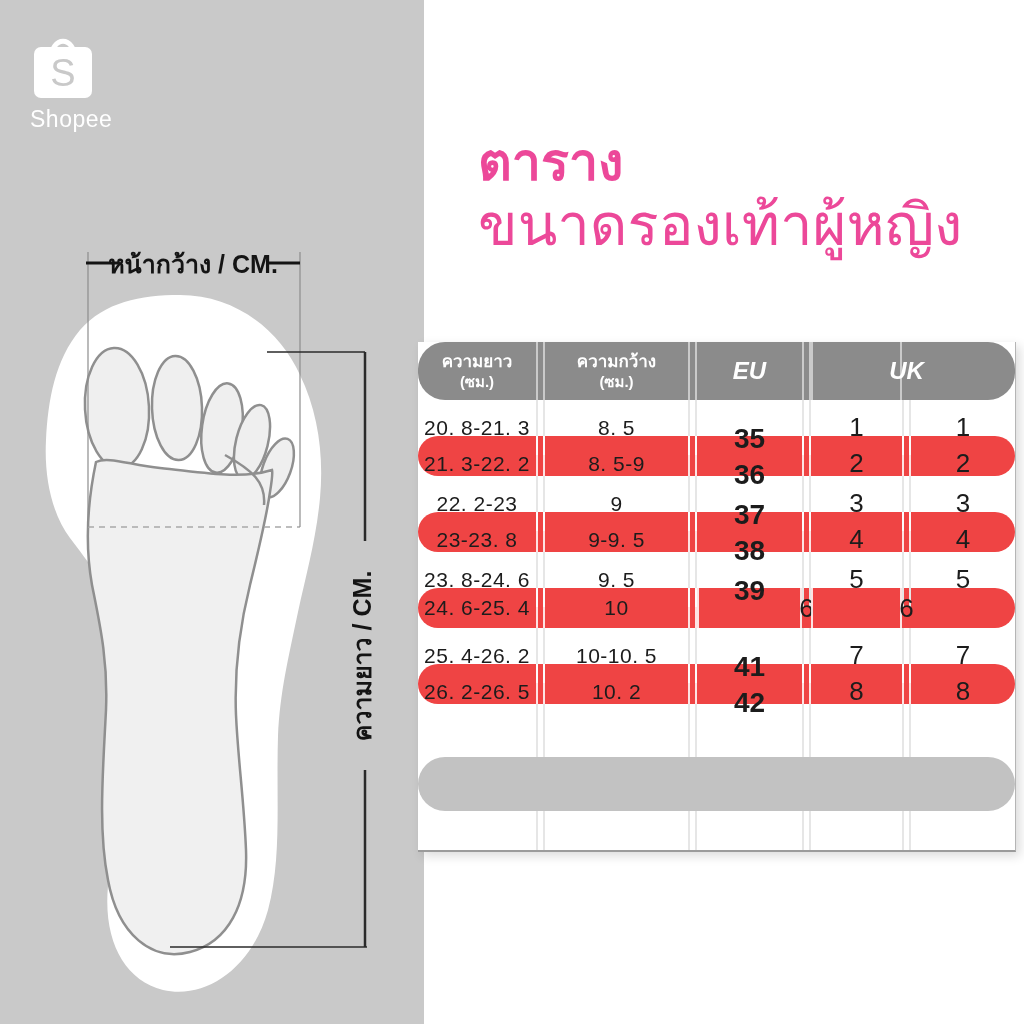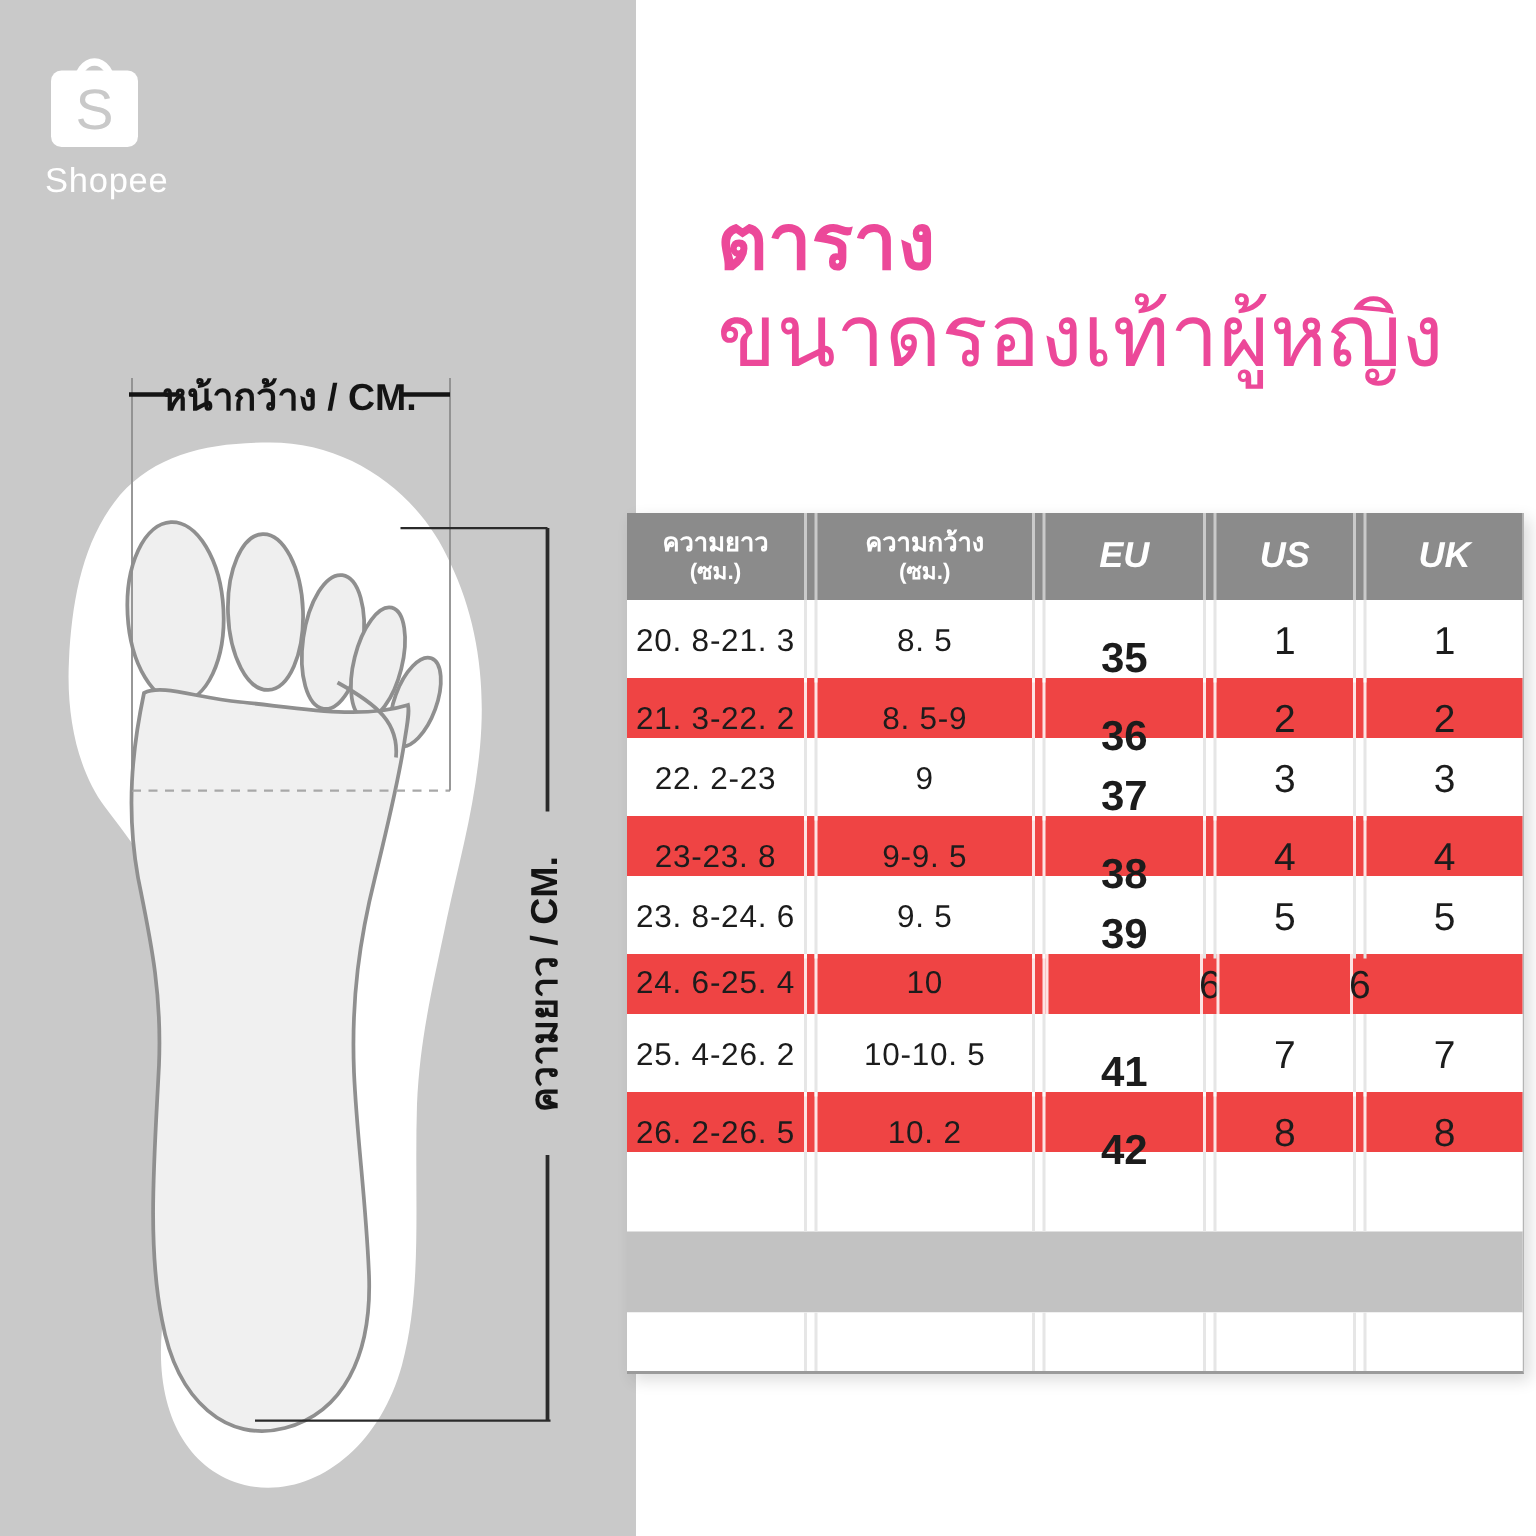--- a/index.html
+++ b/index.html
@@ -24,23 +24,24 @@
   
   .size-table{
     position:absolute;left:418px;top:342px;width:597px;
     border-bottom:2px solid #9b9b9b;border-right:1px solid #b5b5b5;
     box-shadow:4px 4px 10px rgba(0,0,0,.14);
     background:#ffffff;
   }
   .trow{
     display:grid;grid-template-columns:118px 9px 143px 9px 105px 9px 91px 9px 1fr;
     align-items:stretch;
+    border-radius:27px;
   }
   .trow.head{height:58px;background:#8b8b8b;color:#ffffff;}
-  .trow.light{height:52px;background:#ffffff;}
+  .trow.light{height:36px;background:#ffffff;}
   .trow.dark{height:40px;background:#ef4444;}
   .trow.filler-light{height:53px;background:#ffffff;}
   .trow.filler-light.last{height:39px;}
   .trow.filler-dark{height:54px;background:#c2c2c2;display:block;}
   .cell{display:flex;flex-direction:column;align-items:center;justify-content:center;text-align:center;}
   .vdiv{border-left:2px solid transparent;border-right:2px solid transparent;}
   .head .vdiv{border-color:rgba(255,255,255,.55);}
   .light .vdiv,.filler-light .vdiv{border-color:#e6e6e6;}
   .dark .vdiv{border-color:rgba(255,255,255,.85);}
   .head .h-main{font-size:17px;font-weight:700;line-height:1.25;}
@@ -115,21 +116,20 @@
         <span class="h-sub">(ซม.)</span>
       </div>
       <div class="vdiv"></div>
       <div class="cell">
         <span class="h-main">ความกว้าง</span>
         <span class="h-sub">(ซม.)</span>
       </div>
       <div class="vdiv"></div>
       <div class="cell h-big">EU</div>
       <div class="vdiv"></div>
-      <div class="cell h-big">US</div>
       <div class="vdiv"></div>
       <div class="cell h-big">UK</div>
     </div>
 
     <div class="trow light">
       <div class="cell c-num">20. 8-21. 3</div>
       <div class="vdiv"></div>
       <div class="cell c-num">8. 5</div>
       <div class="vdiv"></div>
       <div class="cell c-eu">35</div>

